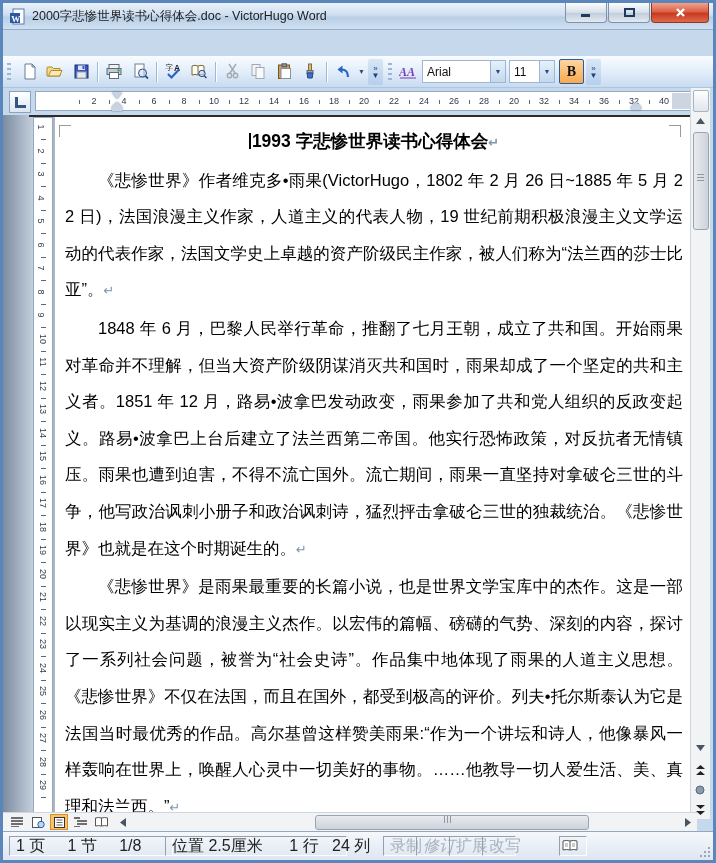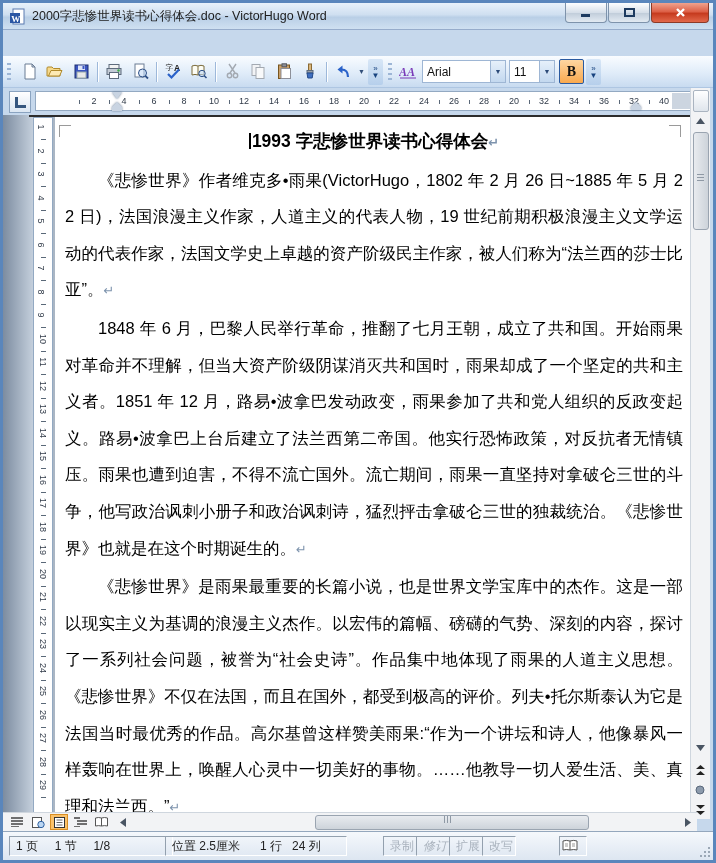--- a/index.html
+++ b/index.html
@@ -79,21 +79,21 @@
   .hthumb{position:absolute;left:196px;top:2px;width:272px;height:13px;background:linear-gradient(180deg,#e8ebef,#cdd3da);border:1px solid #9aa4b0;border-radius:3px;}
   .hgrip{position:absolute;left:130px;top:3px;width:9px;height:7px;
     background:repeating-linear-gradient(90deg,#8f99a5 0 1px,transparent 1px 3px);}
   
   .hstrip{position:absolute;left:0;bottom:29px;width:694px;height:18px;background:#f2f3f5;border-top:1px solid #cfd6de;}
   .viewbtn{position:absolute;top:1px;width:18px;height:16px;display:flex;align-items:center;justify-content:center;}
   .viewbtn.sel{background:#fbc26a;border:1px solid #d98e21;box-sizing:border-box;}
   .htrack{position:absolute;left:116px;top:0;width:560px;height:17px;}
   
   .statusbar{position:absolute;left:0;bottom:0;width:710px;height:28px;
-    background:linear-gradient(180deg,#f5f8fc,#dde6f1);border-top:1px solid #94a7bd;font-size:12px;color:#222;}
+    background:linear-gradient(180deg,#f5f8fc,#dde6f1);border-top:1px solid #94a7bd;font-size:16px;color:#222;}
   .spanel{position:absolute;top:4px;height:18px;line-height:18px;padding:0 6px;
     border:1px solid;border-color:#93a0ae #fff #fff #93a0ae;background:transparent;white-space:nowrap;}
   .smode{color:#a9b2bd;margin-left:44px;}
   .sgrip{position:absolute;right:2px;bottom:2px;width:12px;height:12px;
     background:
       radial-gradient(circle at 10px 2px,#9aa7b5 1.3px,transparent 1.5px),
       radial-gradient(circle at 10px 6px,#9aa7b5 1.3px,transparent 1.5px),
       radial-gradient(circle at 6px 6px,#9aa7b5 1.3px,transparent 1.5px),
       radial-gradient(circle at 10px 10px,#9aa7b5 1.3px,transparent 1.5px),
       radial-gradient(circle at 6px 10px,#9aa7b5 1.3px,transparent 1.5px),

